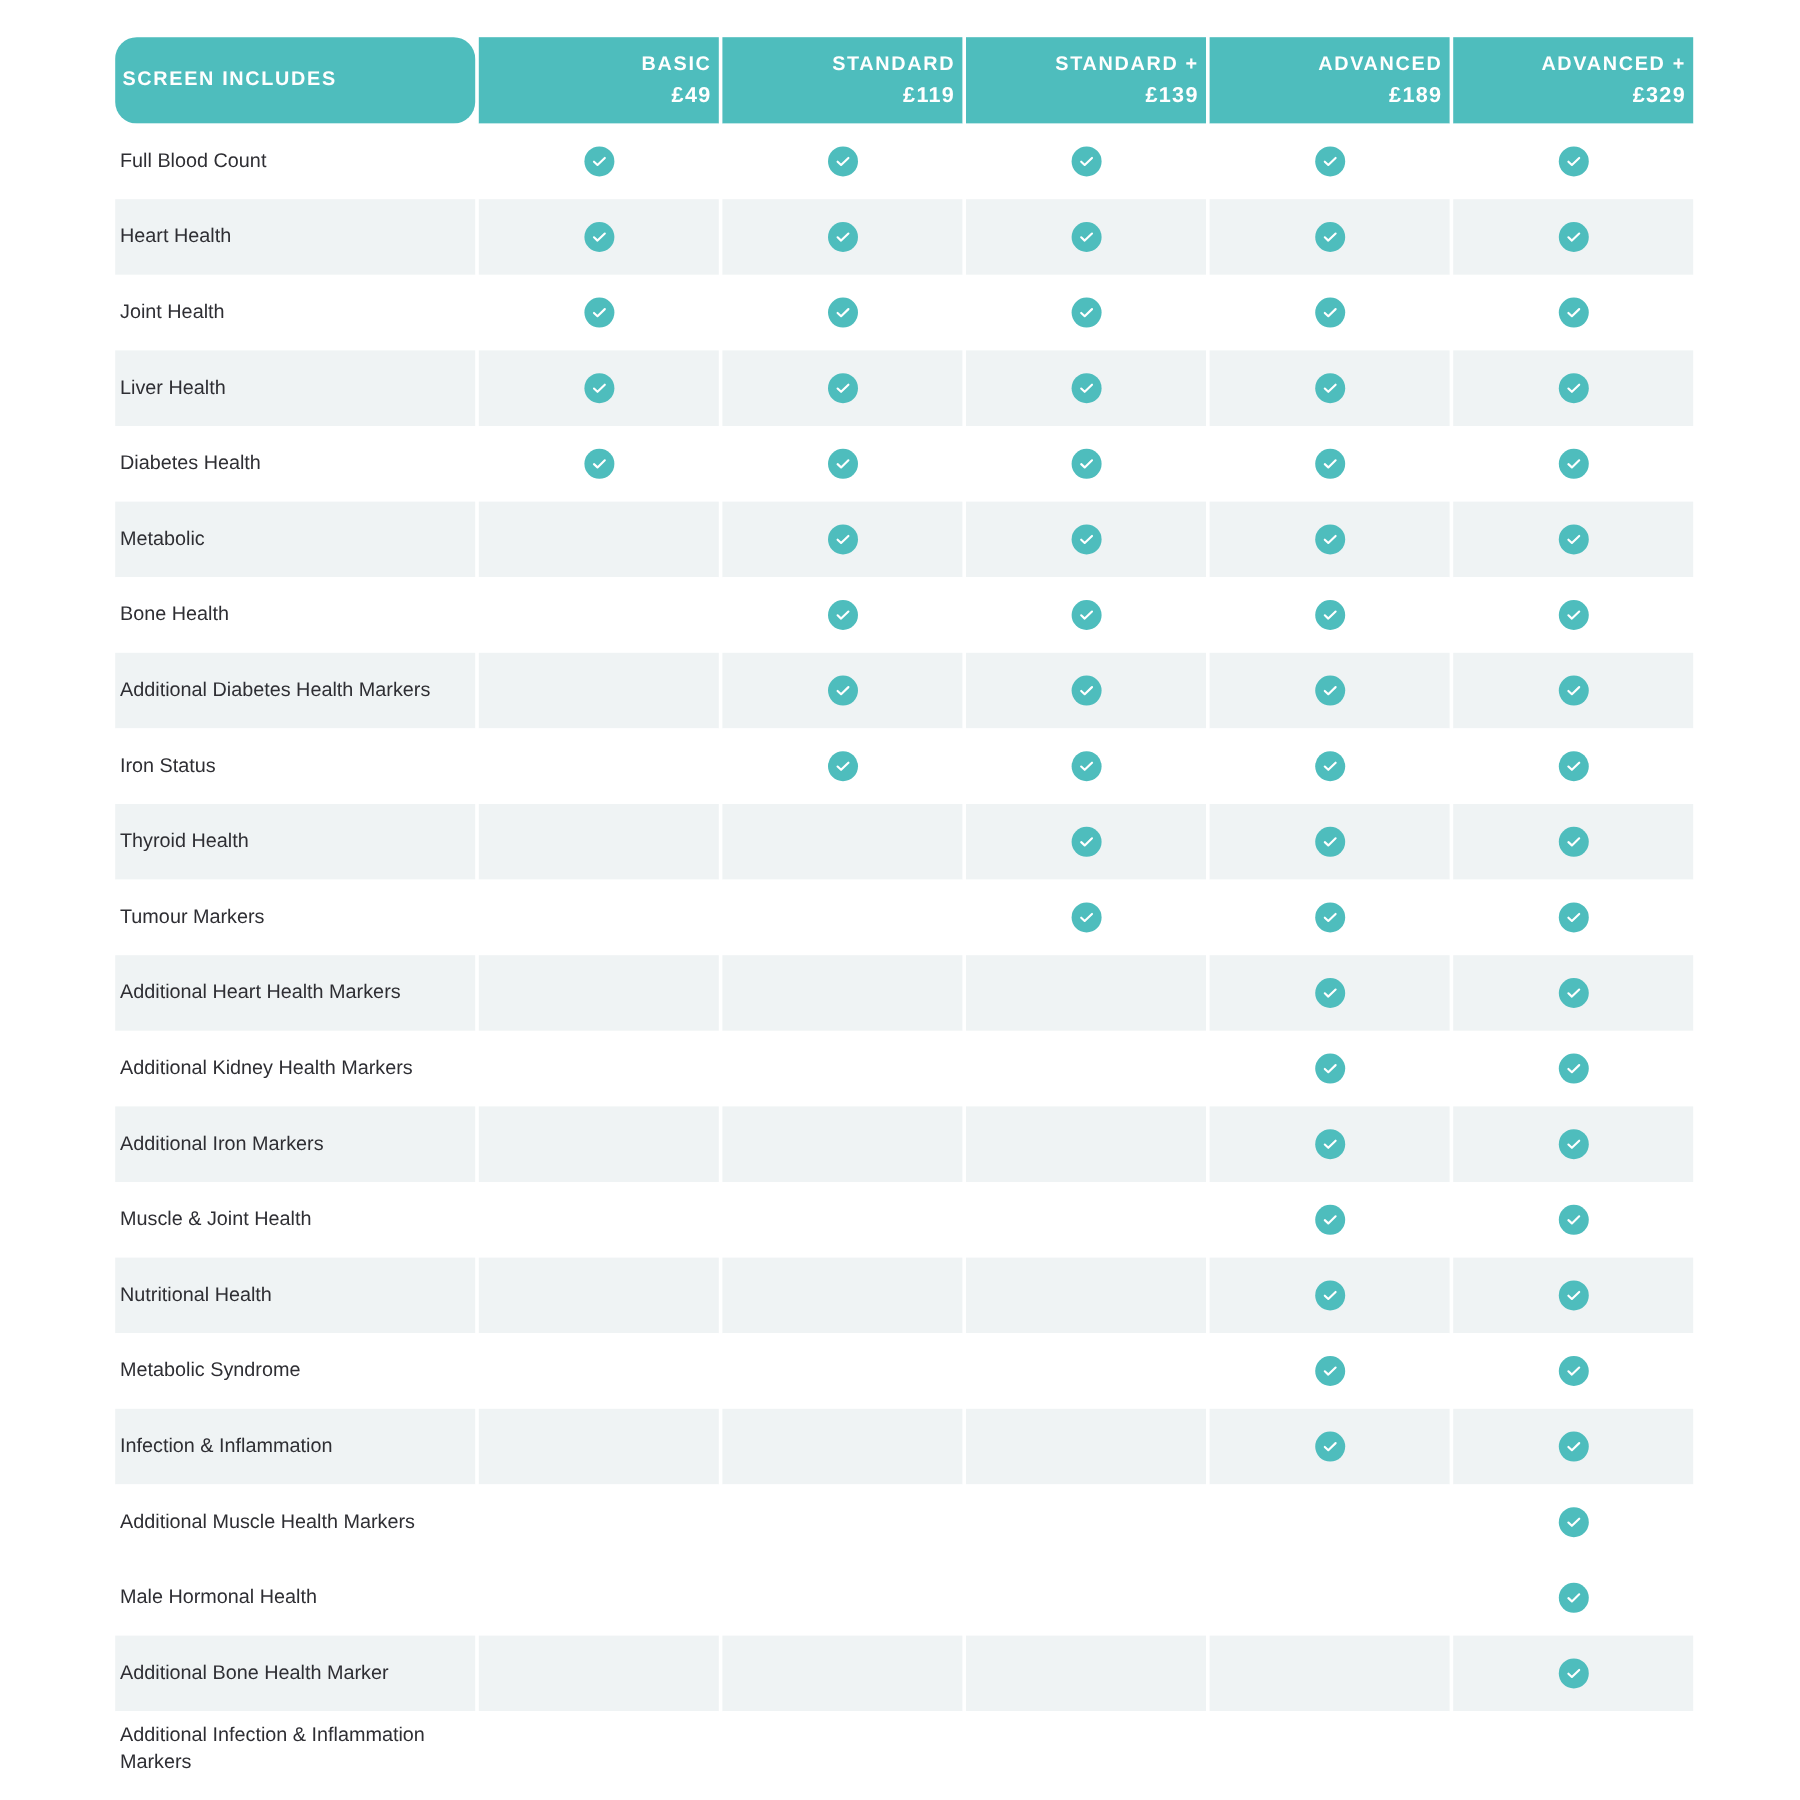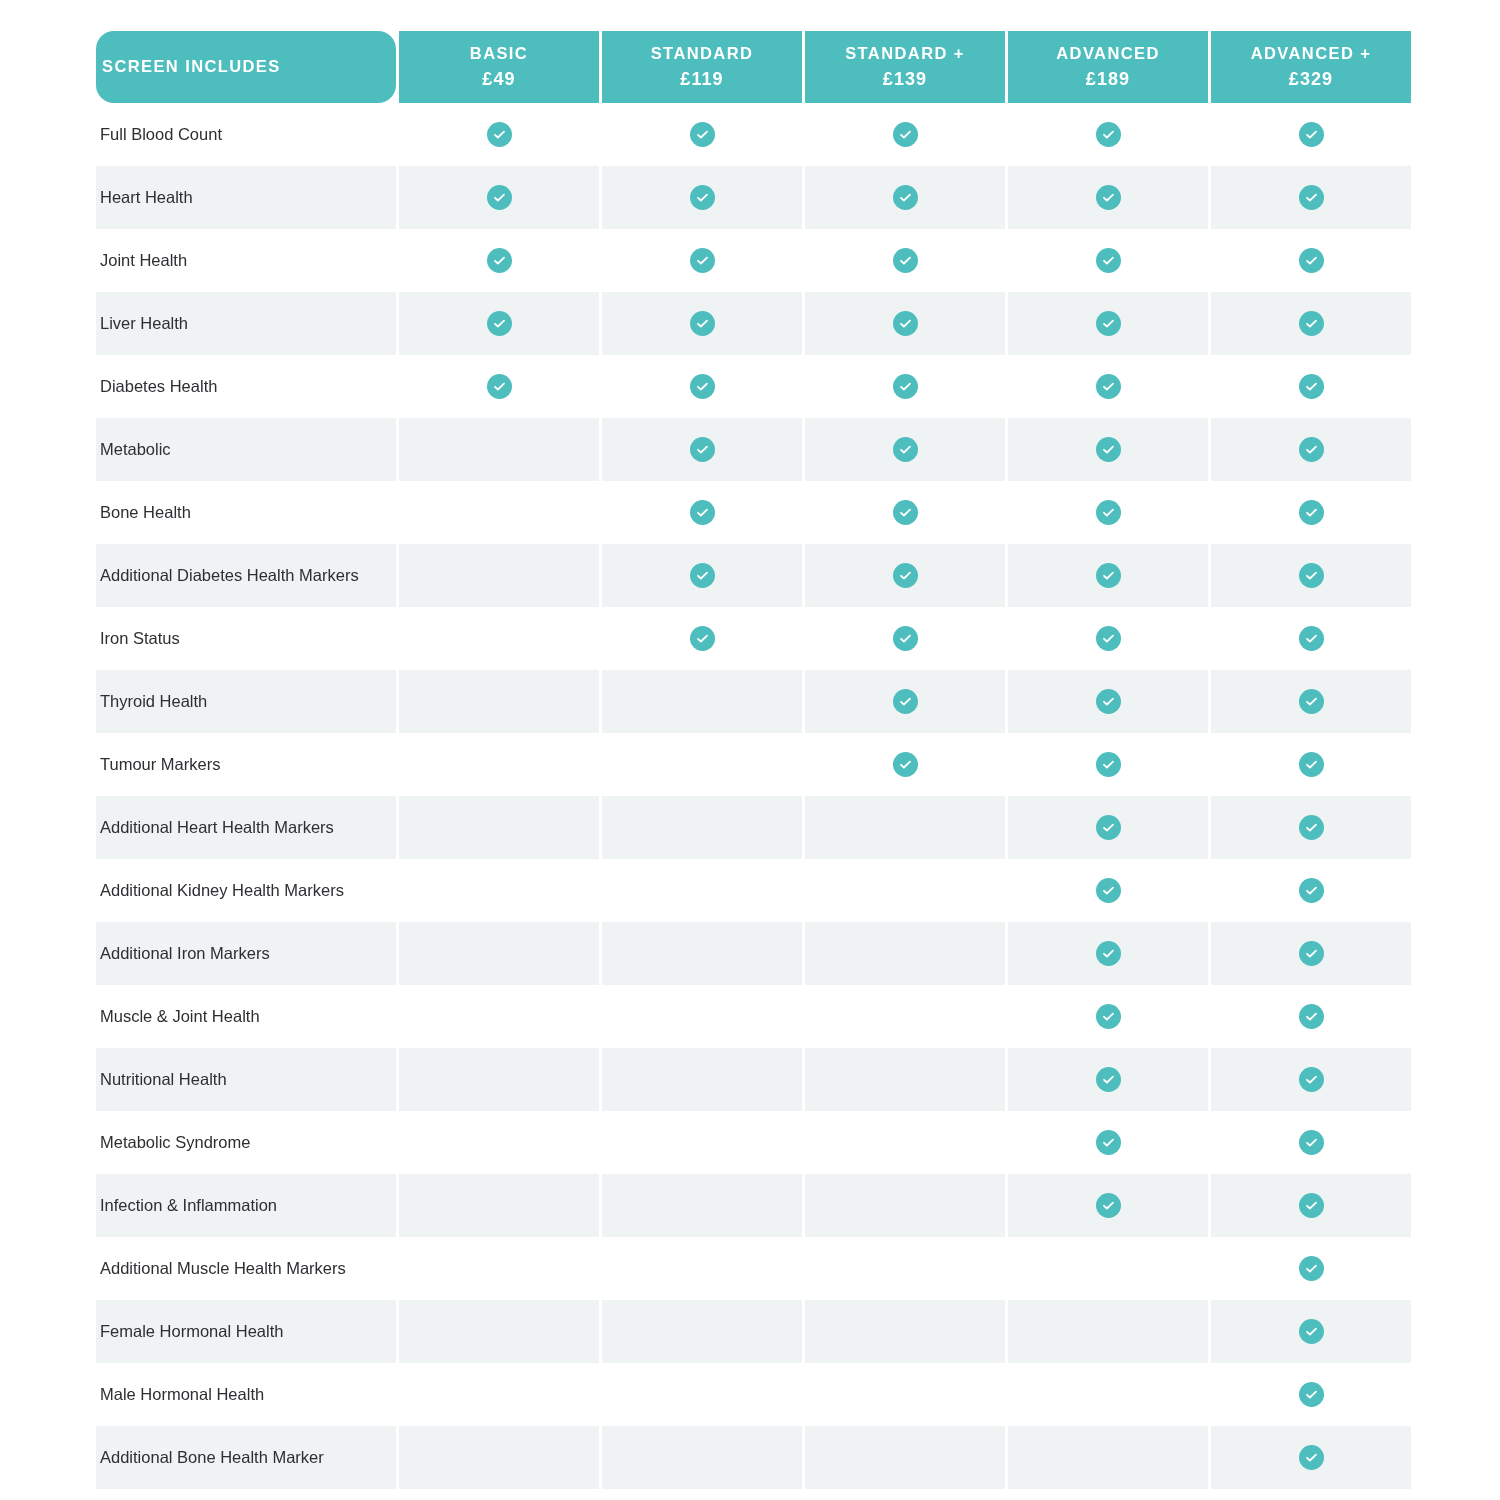--- a/index.html
+++ b/index.html
@@ -27,21 +27,21 @@
   }
   table.compare col.c-label { width: 300px; }
   table.compare col.c-plan  { width: 200px; }
 
   thead th {
     background: #4ebdbd;
     color: #ffffff;
     height: 72px;
     padding: 0 6px;
     vertical-align: middle;
-    text-align: center;
+    text-align: right;
     font-weight: bold;
     font-size: 16.5px;
     letter-spacing: 1.4px;
     text-transform: uppercase;
     line-height: 1.45;
     border: none;
   }
   thead th .plan-price {
     display: block;
     font-size: 18px;
@@ -383,30 +383,20 @@
         <tr>
           <td class="row-label">Additional Muscle Health Markers</td>
           <td class="cell"></td>
           <td class="cell"></td>
           <td class="cell"></td>
           <td class="cell"></td>
           <td class="cell"><span class="check"><svg viewBox="0 0 16 16">
                 <path d="M3.2 8.3 L6.3 11.2 L12.8 4.9" fill="none" stroke="#ffffff" stroke-width="1.9" stroke-linecap="round" stroke-linejoin="round"></path>
               </svg></span></td>
         </tr>
-        <tr class="striped">
-          <td class="row-label">Female Hormonal Health</td>
-          <td class="cell"></td>
-          <td class="cell"></td>
-          <td class="cell"></td>
-          <td class="cell"></td>
-          <td class="cell"><span class="check"><svg viewBox="0 0 16 16">
-                <path d="M3.2 8.3 L6.3 11.2 L12.8 4.9" fill="none" stroke="#ffffff" stroke-width="1.9" stroke-linecap="round" stroke-linejoin="round"></path>
-              </svg></span></td>
-        </tr>
         <tr>
           <td class="row-label">Male Hormonal Health</td>
           <td class="cell"></td>
           <td class="cell"></td>
           <td class="cell"></td>
           <td class="cell"></td>
           <td class="cell"><span class="check"><svg viewBox="0 0 16 16">
                 <path d="M3.2 8.3 L6.3 11.2 L12.8 4.9" fill="none" stroke="#ffffff" stroke-width="1.9" stroke-linecap="round" stroke-linejoin="round"></path>
               </svg></span></td>
         </tr>

